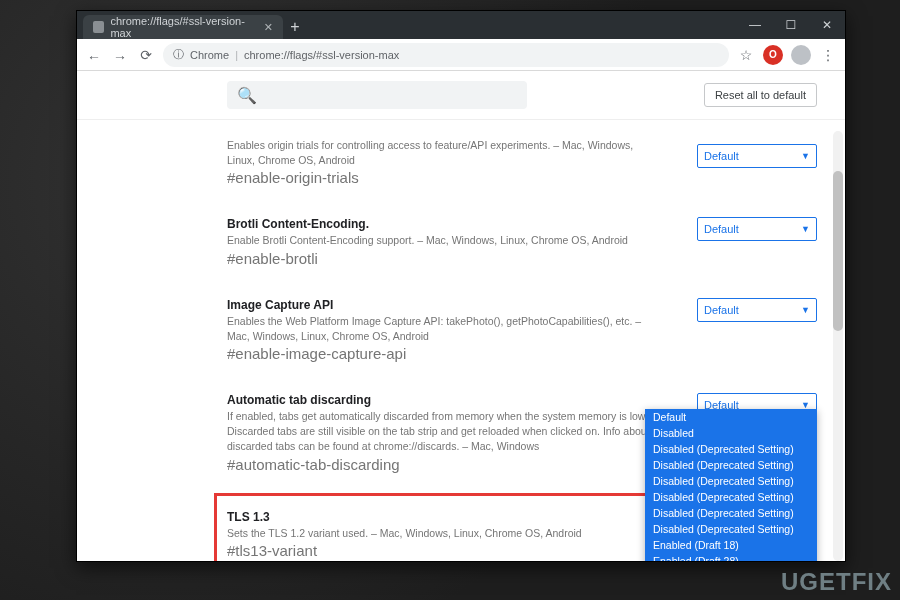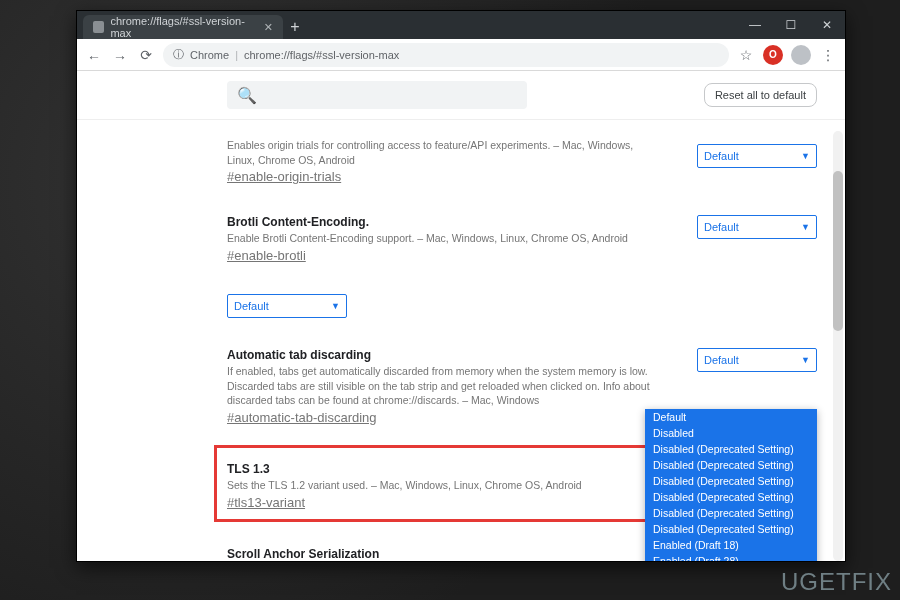--- a/index.html
+++ b/index.html
@@ -62,30 +62,30 @@
   padding: 10px 28px 10px 150px; border-bottom:1px solid #eee;
 }
 .search {
   display:flex; align-items:center; gap:8px;
   background:#f1f3f4; border-radius:4px;
   width: 300px; height:28px; padding:0 10px;
 }
 .search input { border:none; background:transparent; outline:none; font-size:12px; flex:1; color:#5f6368; }
 .reset-btn {
   border:1px solid #c6c8ca; background:#fff; color:#3c4043;
-  font-size:11px; padding:5px 10px; border-radius:8px; cursor:pointer;
+  font-size:11px; padding:5px 10px; border-radius:3px; cursor:pointer;
 }
 .flags-list { padding: 6px 28px 20px 150px; height: calc(100% - 48px); overflow:auto; }
 .flag {
   display:flex; gap:42px; padding: 12px 0;
 }
 .flag .txt { flex:1; }
 .flag .ttl { font-size:12px; font-weight:600; color:#202124; margin-bottom:2px;margin-top:6px; }
 .flag .desc { font-size:10.5px; color:#757575; line-height:1.4; }
-.flag .anchor { font-size:13px; color:#757575; text-decoration:underline; margin-top:2px; display:inline-block; cursor:pointer; }
+.flag .anchor { font-size:15px; color:#757575; margin-top:2px; display:inline-block; cursor:pointer; }
 .flag .ctrl { width:120px; display:flex;align-items:flex-start;padding-top:6px; }
 .sel {
   width:100%; height:24px; border:1px solid #1a73e8; background:#fff;
   color:#1a73e8; font-size:11px; padding:0 6px; border-radius:2px;
   display:flex;align-items:center;justify-content:space-between;cursor:pointer;
 }
 .sel .arrow { font-size:9px; }
 .sel.open { background:#1a73e8; color:#fff; }
 .highlight { outline: 3px solid #e53935; outline-offset: 2px; padding:6px 8px; margin-left:-8px; }
 
@@ -98,21 +98,21 @@
 .dropdown .opt { padding:2px 8px; cursor:pointer; white-space:nowrap; }
 
 .fake-scroll { position:absolute; right:2px; top:60px; width:10px; height:430px; background:#f1f1f1; border-radius:5px; }
 .fake-thumb { position:absolute; right:2px; top:100px; width:10px; height:160px; background:#c1c1c1; border-radius:5px; }
 
 .watermark {
   position:absolute; right:8px; bottom:4px;
   font-size:24px; font-weight:300; letter-spacing:1px;
   color:#6f7f84; font-style:italic;
 }
-.watermark b { font-weight:400; font-style:normal; }
+.watermark b { font-weight:700; font-style:normal; }
 </style>
 </head>
 <body>
 
 <div class="window">
 
   <div class="titlebar">
     <div class="tab">
       <span class="favicon"></span>
       <span>chrome://flags/#ssl-version-max</span>
@@ -164,20 +164,21 @@
         <div class="flag">
           <div class="txt"><div class="ttl">Brotli Content-Encoding.</div><div class="desc">Enable Brotli Content-Encoding support. – Mac, Windows, Linux, Chrome OS, Android</div><span class="anchor">#enable-brotli</span></div>
           <div class="ctrl">
             <div class="sel">
               <span>Default</span>
               <span class="arrow">▼</span>
             </div>
           </div>
         </div>
         <div class="flag">
+          <div class="txt"><div class="ttl">Image Capture API</div><div class="desc">Enables the Web Platform Image Capture API: takePhoto(), getPhotoCapabilities(), etc. – Mac, Windows, Linux, Chrome OS, Android</div><span class="anchor">#enable-image-capture-api</span></div>
           <div class="ctrl">
             <div class="sel">
               <span>Default</span>
               <span class="arrow">▼</span>
             </div>
           </div>
         </div>
         <div class="flag">
           <div class="txt"><div class="ttl">Automatic tab discarding</div><div class="desc">If enabled, tabs get automatically discarded from memory when the system memory is low. Discarded tabs are still visible on the tab strip and get reloaded when clicked on. Info about discarded tabs can be found at chrome://discards. – Mac, Windows</div><span class="anchor">#automatic-tab-discarding</span></div>
           <div class="ctrl">

